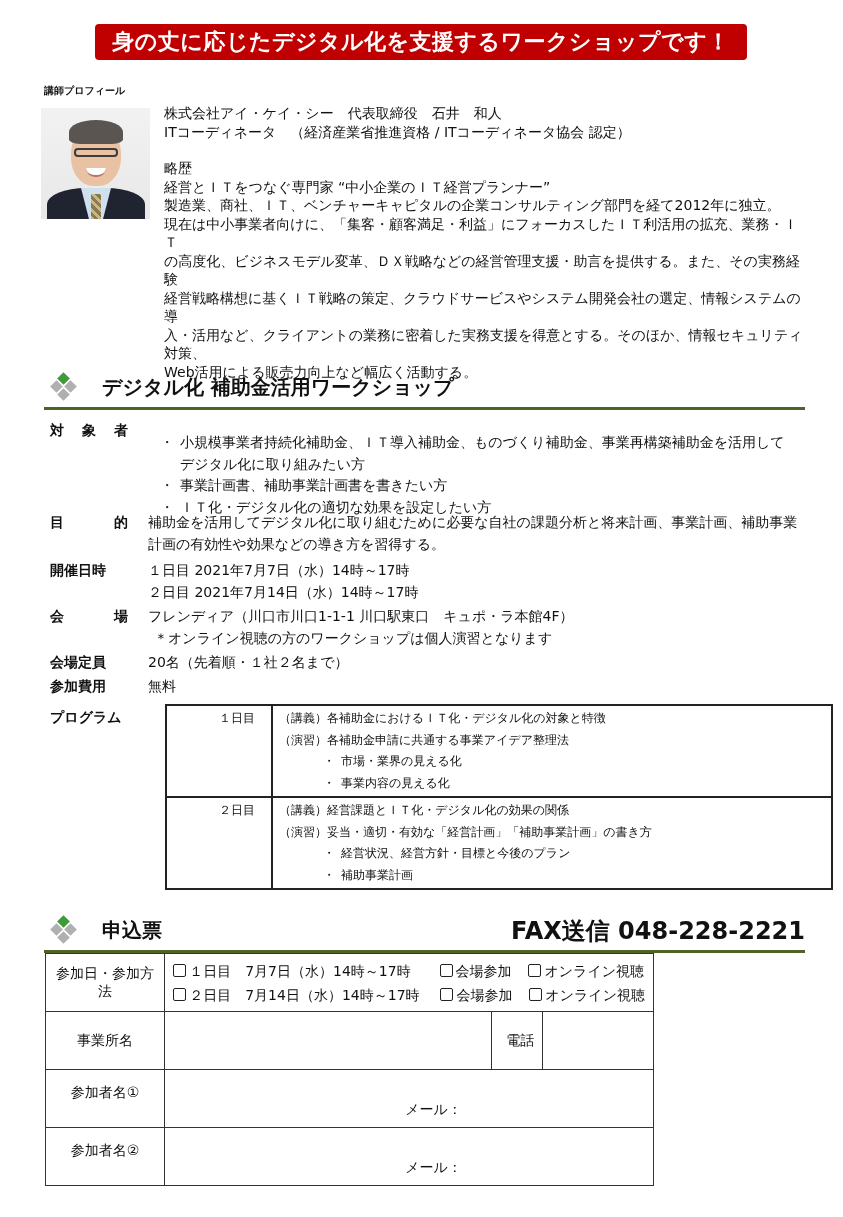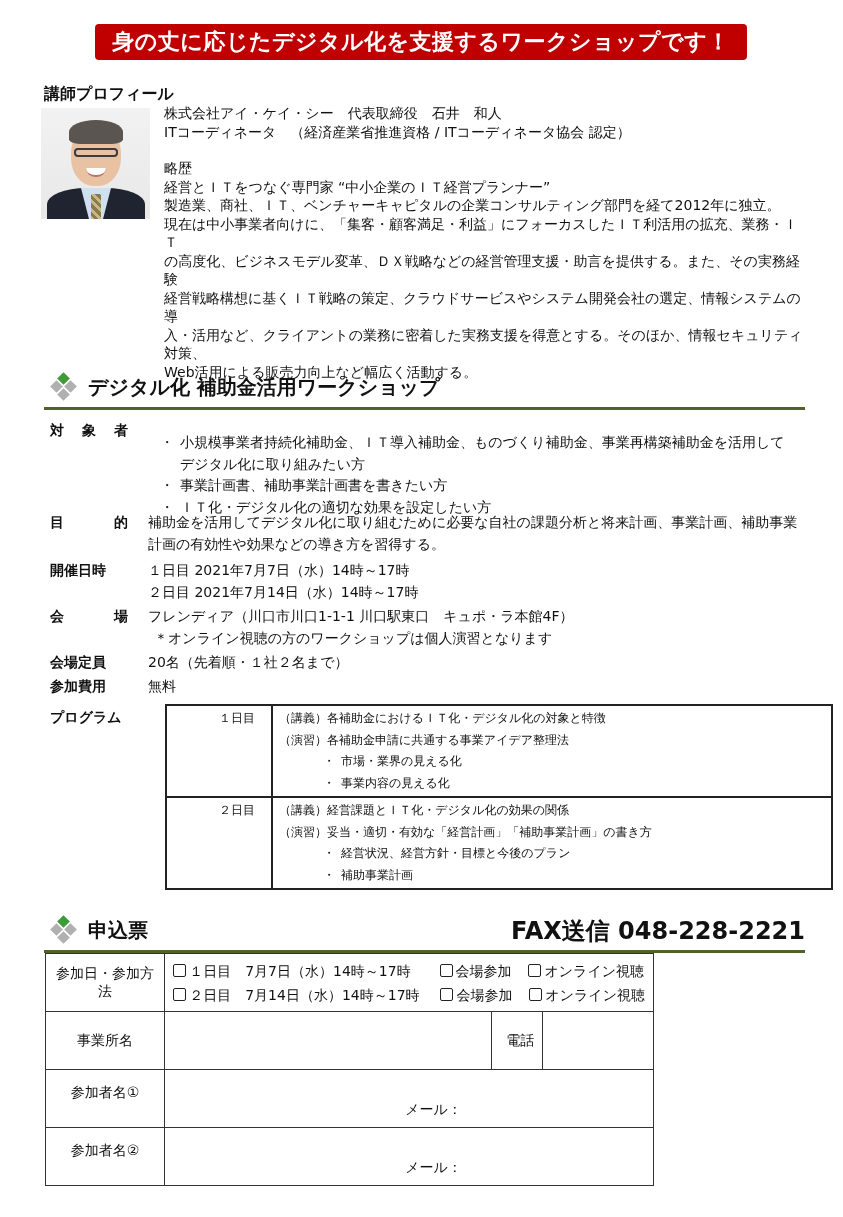--- a/index.html
+++ b/index.html
@@ -8,21 +8,21 @@
     font-family: "DejaVu Sans", "Liberation Sans", sans-serif;
     color: #111; font-size: 14px;
   }
   .banner {
     position: absolute; left: 95px; top: 24px; width: 652px; height: 36px;
     background: #c00000; border-radius: 4px;
     color: #fff; font-weight: bold; font-size: 22px; letter-spacing: 0.5px;
     display: flex; align-items: center; justify-content: center;
   }
   .profile-heading {
-    position: absolute; left: 44px; top: 84px; font-weight: bold; font-size: 16px;
+    position: absolute; left: 44px; top: 84px; font-weight: bold; font-size: 10px;
   }
   .photo {
     position: absolute; left: 41px; top: 108px; width: 109px; height: 111px;
     background: linear-gradient(180deg, #f2f2f2 0%, #e8e8e8 100%); overflow: hidden;
   }
   .photo .head {
     position: absolute; left: 30px; top: 16px; width: 50px; height: 62px;
     background: #e9c2a4; border-radius: 48% 48% 45% 45%;
   }
   .photo .hair {
@@ -49,21 +49,21 @@
     position: absolute; left: 50px; top: 86px; width: 10px; height: 30px;
     background: repeating-linear-gradient(45deg, #8a7a50 0 3px, #c8b888 3px 6px);
   }
   .profile-text {
     position: absolute; left: 164px; top: 104px; width: 640px;
     font-size: 14px; line-height: 18.5px;
   }
   .profile-text .gap { height: 18px; }
 
   .section-head {
-    position: absolute; left: 50px; display: flex; align-items: center;
+    position: absolute; left: 50px; display: flex; align-items: center; gap: 14px;
   }
   .diamonds { position: relative; width: 28px; height: 28px; margin-right: 10px; }
   .diamonds span {
     position: absolute; width: 9px; height: 9px; transform: rotate(45deg);
   }
   .diamonds .d-top { left: 9px; top: 1px; background: #3f9a3a; }
   .diamonds .d-left { left: 2px; top: 9px; background: #b0b0b0; }
   .diamonds .d-right { left: 16px; top: 9px; background: #b0b0b0; }
   .diamonds .d-bottom { left: 9px; top: 17px; background: #b0b0b0; }
   .section-title { font-size: 20px; font-weight: bold; }

